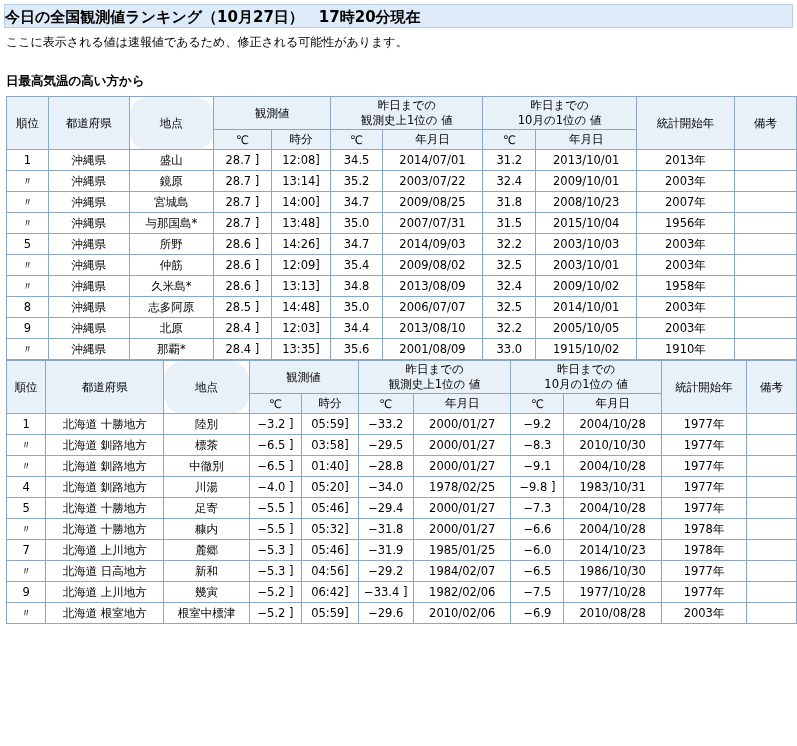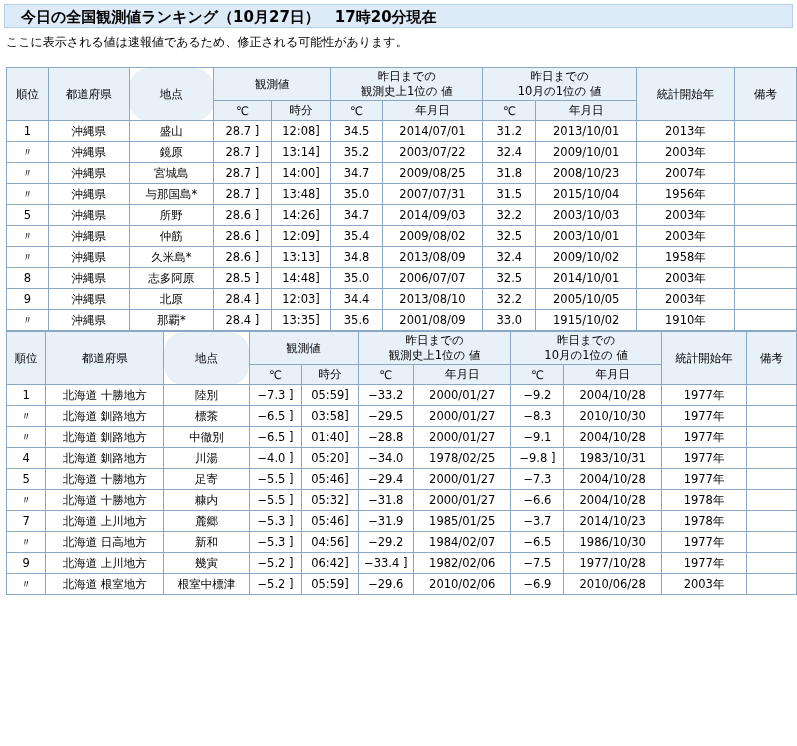--- a/index.html
+++ b/index.html
@@ -19,21 +19,20 @@
     position: relative;
     width: 797px;
     height: 746px;
   }
   .title-bar {
     margin: 4px 4px 0 4px;
     background: #ddeaf7;
     border: 1px solid #b9cfe4;
     height: 24px;
     line-height: 24px;
-    padding-left: 16px;
     font-size: 15px;
     font-weight: bold;
     color: #000;
     box-sizing: border-box;
   }
   .notice {
     margin: 6px 0 16px 6px;
     font-size: 12px;
     color: #000;
   }
@@ -96,20 +95,21 @@
 </style>
 </head>
 <body>
 
 <div class="page">
 
   <div class="title-bar">今日の全国観測値ランキング（10月27日）　17時20分現在</div>
 
   <div class="notice">ここに表示される値は速報値であるため、修正される可能性があります。</div>
 
+  <div class="section-title">日最高気温の高い方から</div>
 
   <table class="rank t1">
     <thead>
       <tr>
         <th class="c-rank" rowspan="2">順位</th>
         <th class="c-pref" rowspan="2">都道府県</th>
         <th class="c-point" rowspan="2">地点</th>
         <th colspan="2">観測値</th>
         <th colspan="2">
           <div>昨日までの</div>
@@ -291,21 +291,21 @@
         <th class="c-rdate">年月日</th>
         <th class="c-otemp">℃</th>
         <th class="c-odate">年月日</th>
       </tr>
     </thead>
     <tbody>
       <tr>
         <td class="c-rank">1</td>
         <td class="c-pref pref-cell">北海道 十勝地方</td>
         <td class="c-point point-cell">陸別</td>
-        <td class="c-temp">−7.3 ]</td>
+        <td class="c-temp">−3.2 ]</td>
         <td class="c-time">05:59]</td>
         <td class="c-rtemp">−33.2</td>
         <td class="c-rdate">2000/01/27</td>
         <td class="c-otemp">−9.2</td>
         <td class="c-odate">2004/10/28</td>
         <td class="c-start">1977年</td>
         <td class="c-note"></td>
       </tr>
       <tr>
         <td class="c-rank">〃</td>
@@ -373,21 +373,21 @@
         <td class="c-note"></td>
       </tr>
       <tr>
         <td class="c-rank">7</td>
         <td class="c-pref pref-cell">北海道 上川地方</td>
         <td class="c-point point-cell">麓郷</td>
         <td class="c-temp">−5.3 ]</td>
         <td class="c-time">05:46]</td>
         <td class="c-rtemp">−31.9</td>
         <td class="c-rdate">1985/01/25</td>
-        <td class="c-otemp">−3.7</td>
+        <td class="c-otemp">−6.0</td>
         <td class="c-odate">2014/10/23</td>
         <td class="c-start">1978年</td>
         <td class="c-note"></td>
       </tr>
       <tr>
         <td class="c-rank">〃</td>
         <td class="c-pref pref-cell">北海道 日高地方</td>
         <td class="c-point point-cell">新和</td>
         <td class="c-temp">−5.3 ]</td>
         <td class="c-time">04:56]</td>
@@ -413,20 +413,20 @@
       </tr>
       <tr>
         <td class="c-rank">〃</td>
         <td class="c-pref pref-cell">北海道 根室地方</td>
         <td class="c-point point-cell">根室中標津</td>
         <td class="c-temp">−5.2 ]</td>
         <td class="c-time">05:59]</td>
         <td class="c-rtemp">−29.6</td>
         <td class="c-rdate">2010/02/06</td>
         <td class="c-otemp">−6.9</td>
-        <td class="c-odate">2010/06/28</td>
+        <td class="c-odate">2010/08/28</td>
         <td class="c-start">2003年</td>
         <td class="c-note"></td>
       </tr>
     </tbody>
   </table>
 
 </div>
 
 </body></html>

